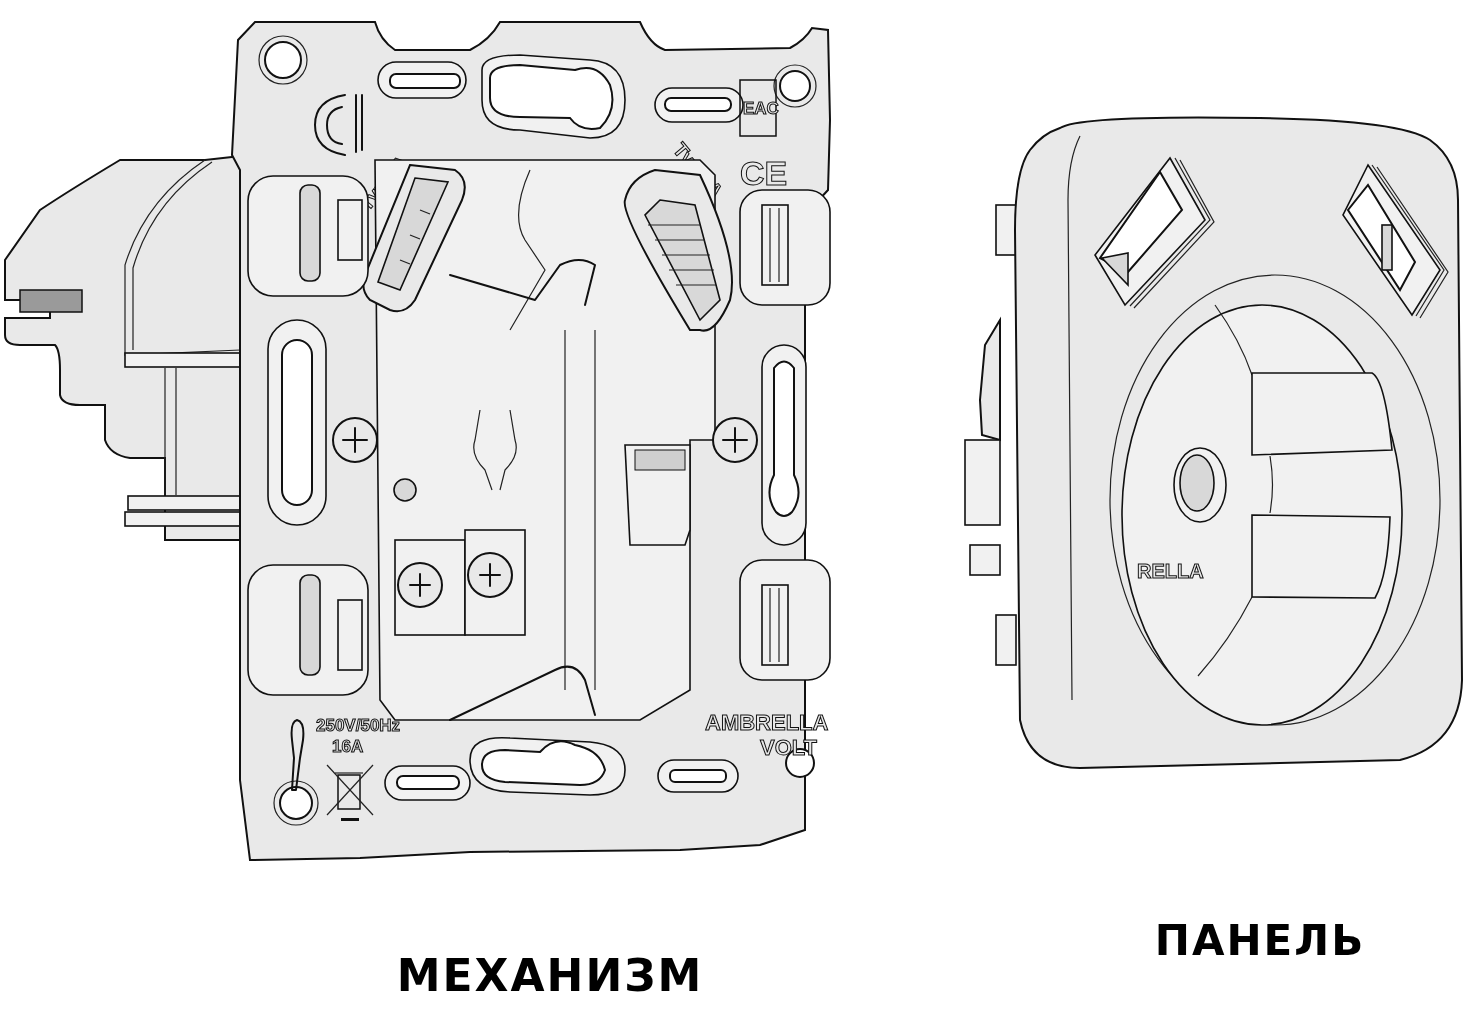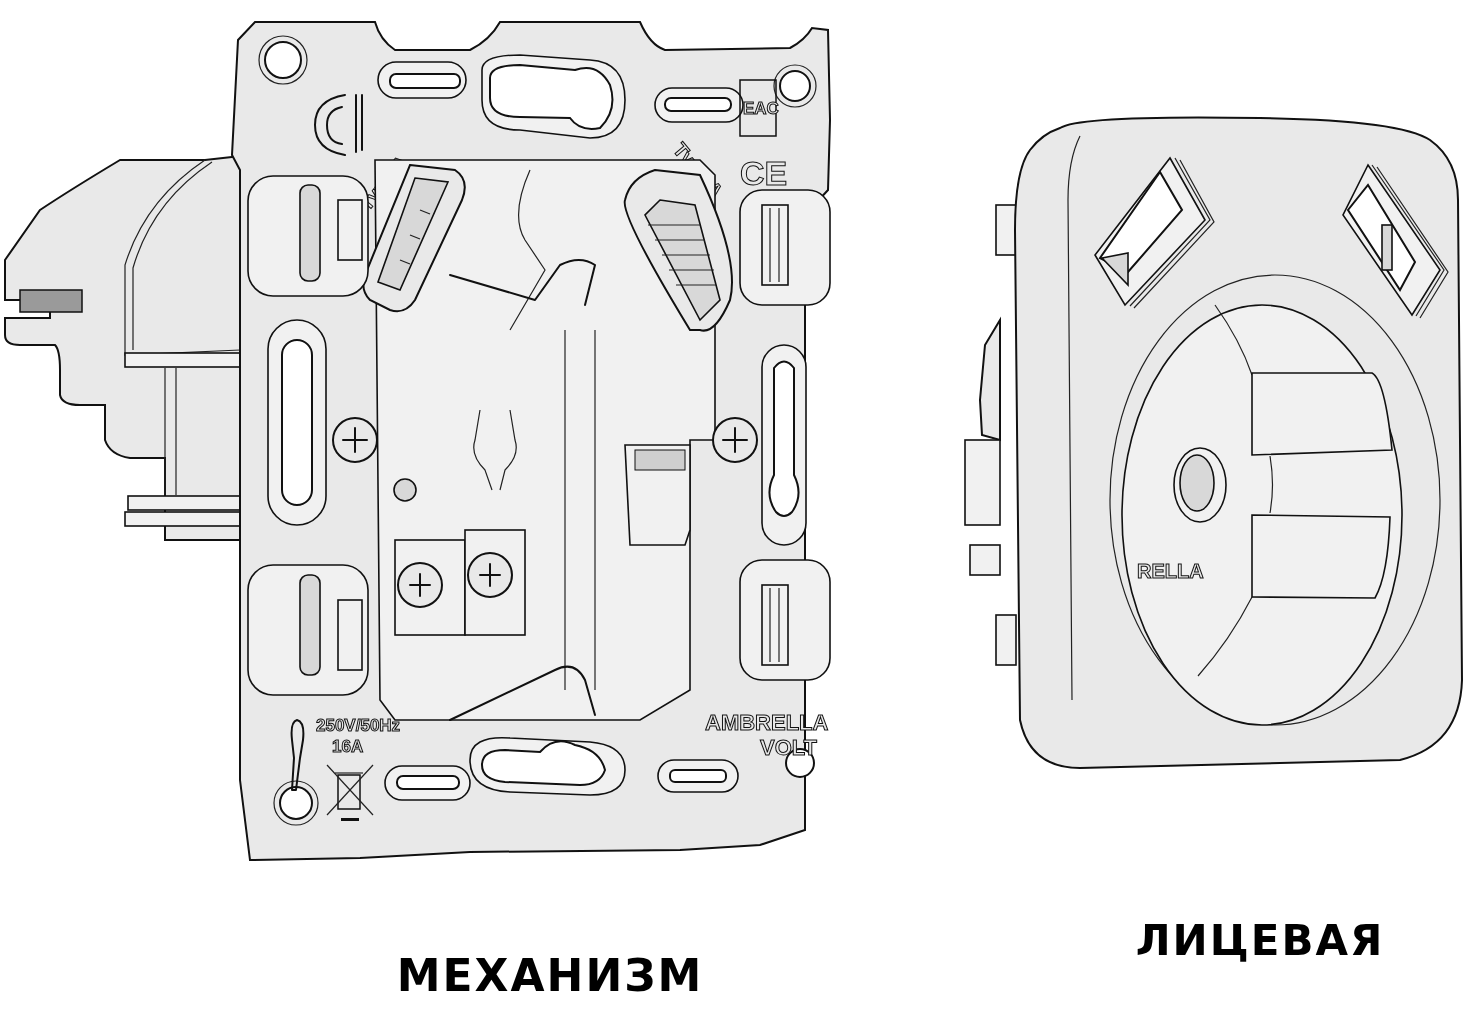--- a/index.html
+++ b/index.html
@@ -213,15 +213,15 @@
 
       <ellipse cx="1200" cy="485" rx="26" ry="37" class="body-light"></ellipse>
       <ellipse cx="1197" cy="483" rx="17" ry="28" class="body-dark"></ellipse>
 
       <text x="1137" y="578" class="mark" font-size="20">RELLA</text>
     </g>
   </svg>
 
   <div class="caption cap-left">МЕХАНИЗМ</div>
   <div class="caption cap-right">
-    <span>ЛИЦЕВАЯ</span>
+    <span>ПАНЕЛЬ</span>
   </div>
 </div>
 
 </body></html>

